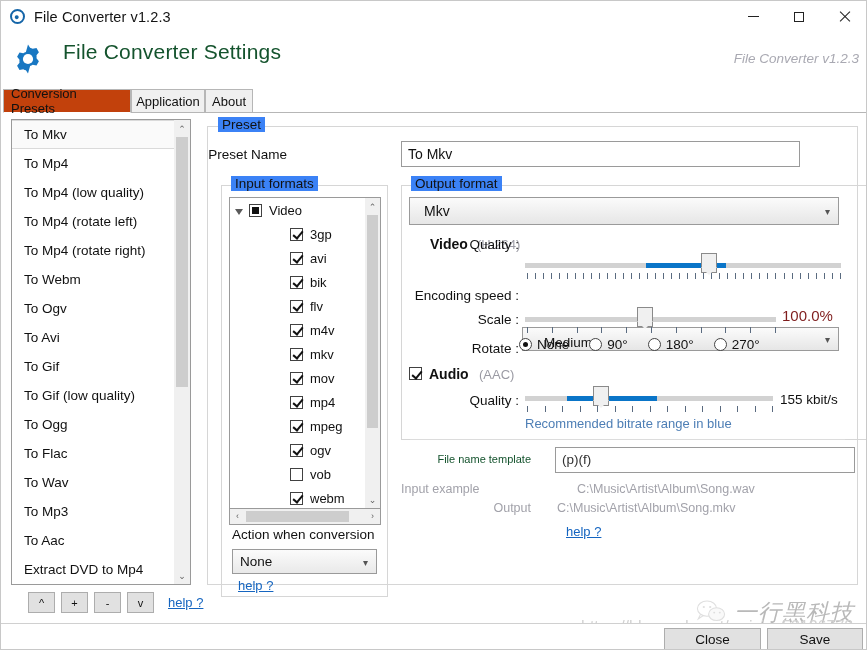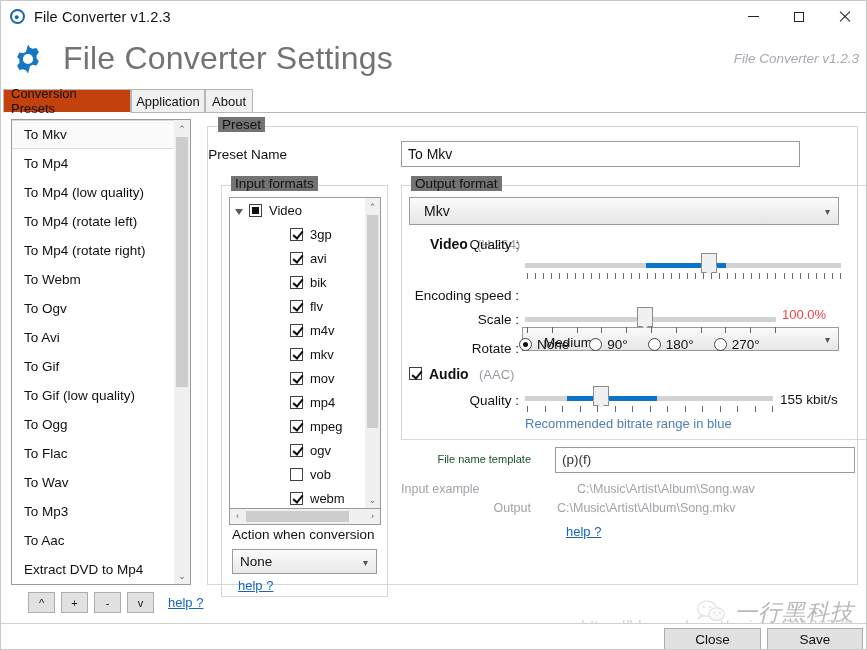--- a/index.html
+++ b/index.html
@@ -62,21 +62,21 @@
   
   #header {
     position: absolute; left: 0; top: 32px; width: 867px; height: 54px;
     background: #ffffff;
   }
   #gear {
     position: absolute; left: 10px; top: 9px; width: 34px; height: 34px;
   }
   #header-title {
     position: absolute; left: 62px; top: 7px;
-    font-size: 32px; color: #737373; font-weight: 400; letter-spacing: .2px;
+    font-size: 21px; color: #14532d; font-weight: 400; letter-spacing: .2px;
   }
   #header-version {
     position: absolute; right: 9px; top: 18px;
     font-size: 13.5px; color: #a9a9b2; font-style: italic;
   }
 
   
   #tabstrip {
     position: absolute; left: 2px; top: 88px; width: 863px; height: 24px;
     border-bottom: 1px solid #b6b6b6;
@@ -146,21 +146,21 @@
     margin-left: 8px;
   }
 
   
   #preset-group {
     position: absolute; left: 206px; top: 125px;
     width: 651px; height: 459px;
     border: 1px solid #d6d6d6;
   }
   .grp-legend {
-    position: absolute; background: #737373;
+    position: absolute; background: #3b82f6;
     font-size: 13.5px; color: #111; padding: 0 4px;
   }
   #preset-legend { left: 10px; top: -10px; }
 
   #preset-name-label {
     position: absolute; left: 96px; top: 146px;
     width: 190px; text-align: right;
     font-size: 13.5px; color: #111;
   }
   #preset-name-input {
@@ -307,21 +307,21 @@
   #encoding-combo {
     position: absolute; left: 521px; top: 282px;
     width: 317px; height: 24px;
     border: 1px solid #9a9a9a;
     background: linear-gradient(#fbfbfb, #e6e6e6);
     font-size: 13.5px; color: #111;
     display: flex; align-items: flex-end; padding-left: 21px; margin-top: 44px;
   }
   #scale-value {
     position: absolute; left: 781px; top: 306px;
-    font-size: 13px; color: #ef4444;
+    font-size: 15px; color: #7f1d1d;
   }
 
   
   #rotate-row { position: absolute; left: 518px; top: 336px; display: flex; align-items: center; }
   .radio {
     width: 13px; height: 13px; border: 1px solid #444; border-radius: 50%;
     background: #fff; position: relative; margin-right: 5px; flex:none;
   }
   .radio.on:after {
     content:""; position: absolute; left: 3px; top: 3px;

